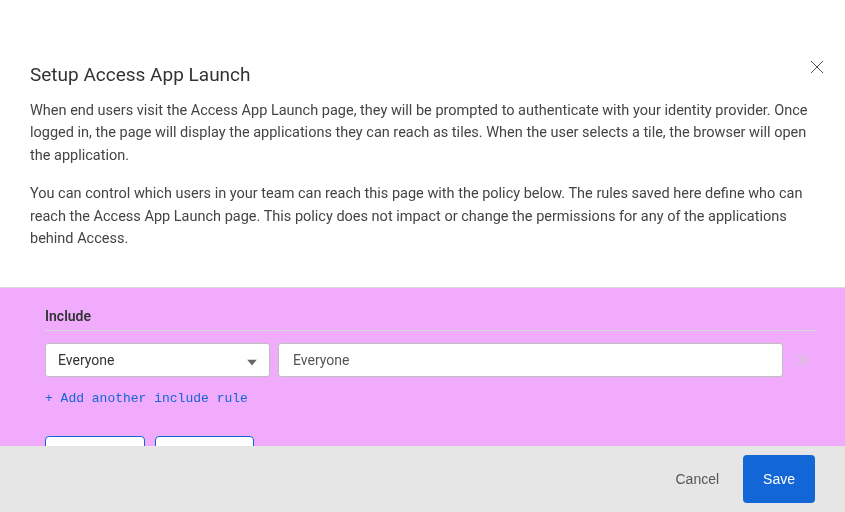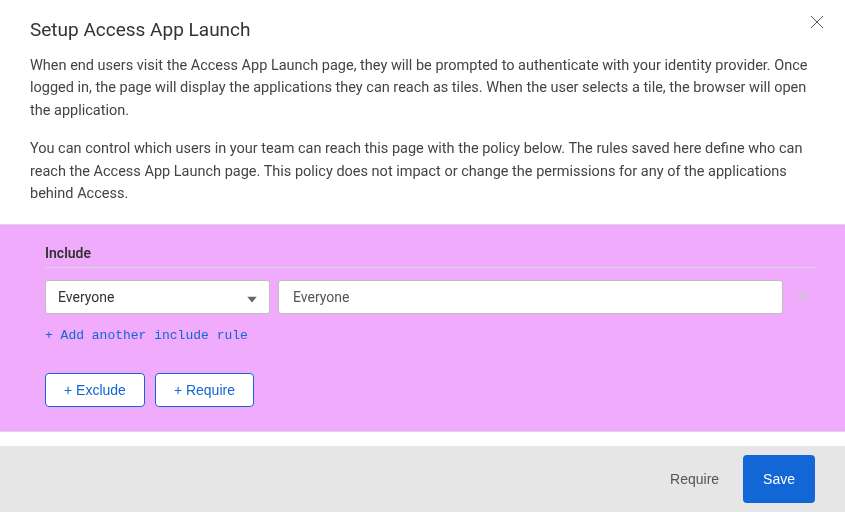--- a/index.html
+++ b/index.html
@@ -10,23 +10,24 @@
     body {
       font-family: -apple-system, BlinkMacSystemFont, "Segoe UI", Roboto, Helvetica, Arial, sans-serif;
       background: #ffffff;
       color: #333;
       width: 845px;
       height: 512px;
       position: relative;
       overflow: hidden;
     }
     .header-area {
-      padding: 18px 30px 18px 30px;
+      padding: 18px 30px 36px 30px;
       position: relative;
       border-bottom: 1px solid #d9d9d9;
+      margin-top: 45px;
     }
     .dialog-title {
       font-size: 19px;
       font-weight: 400;
       color: #333;
       margin-bottom: 14px;
     }
     .close-icon {
       position: absolute;
       top: 14px;
@@ -210,15 +211,15 @@
 
   <span class="add-link">+ Add another include rule</span>
 
   <div class="outline-btn-row">
     <button class="outline-btn">+ Exclude</button>
     <button class="outline-btn">+ Require</button>
   </div>
 </div>
 
 <div class="footer">
-  <button class="cancel-btn">Require</button>
+  <button class="cancel-btn">Cancel</button>
   <button class="save-btn">Save</button>
 </div>
 
 </body></html>

